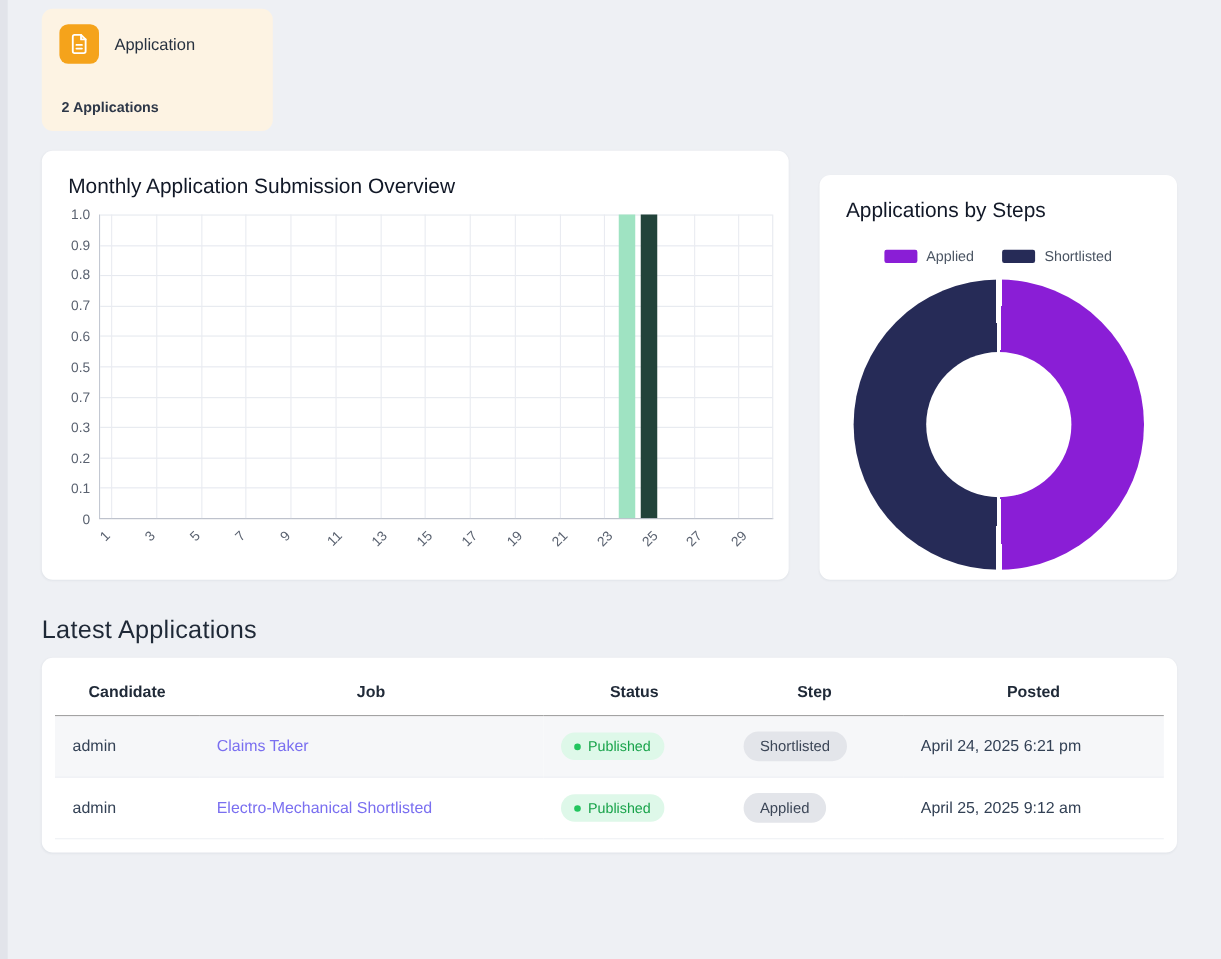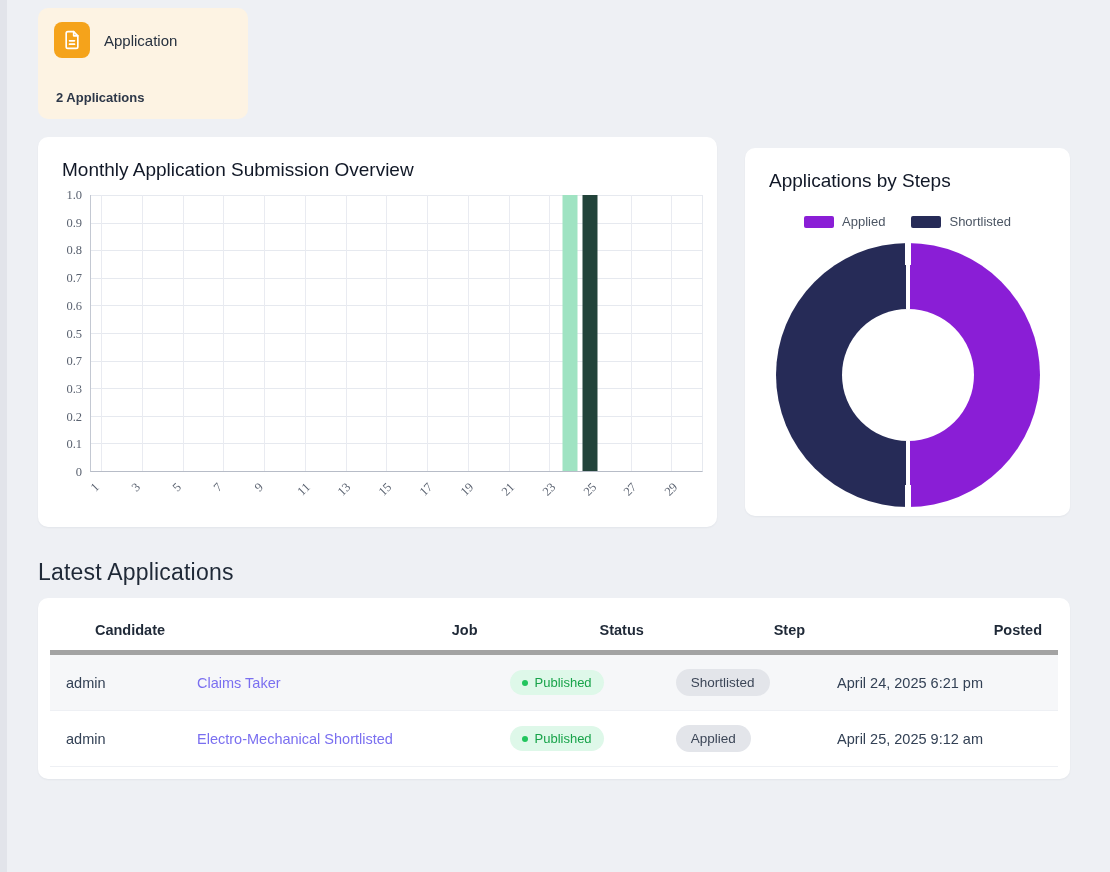--- a/index.html
+++ b/index.html
@@ -37,27 +37,27 @@
   .sec-title { font-size:23px; font-weight:500; color:#1f2937; letter-spacing:.2px; }
   .sec-sub { font-size:14.5px; color:#545f6e; margin-top:12px; }
   .month-filter {
     margin-top:12px; width:177px; height:31px; background:#eef0f5;
     border:1px solid #d6dae2; border-radius:6px; padding:0 12px;
     font-size:15px; color:#6f7a89; display:flex; align-items:center;
     cursor:pointer;
   }
 
   
-  .charts-row { display:flex; gap:28px; margin-top:18px; align-items:center; }
+  .charts-row { display:flex; gap:28px; margin-top:18px; align-items:flex-end; }
   .card { background:#fff; border-radius:10px; box-shadow:0 1px 2px rgba(20,30,60,.05); }
   .bar-card { width:679px; height:390px; padding:14px; }
   .donut-card { width:325px; height:368px; padding:14px; }
   .chart-title { font-size:19px; color:#111827; font-weight:500; padding:8px 10px 6px 10px; }
 
-  .bar-chart { display:grid; grid-template-columns:38px 1fr; grid-template-rows:277px 44px; margin-top:8px;font-family:Liberation Serif, serif; }
+  .bar-chart { display:grid; grid-template-columns:38px 1fr; grid-template-rows:277px 44px; margin-top:8px; }
   .y-axis { position:relative; font-size:12.5px; color:#5a6270; }
   .y-tick { position:absolute; right:8px; transform:translateY(-50%); }
   .plot {
     position:relative; background:#fff;
     border-left:1px solid #c3c8d2; border-bottom:1px solid #b7bcc7; border-right:1px solid #e6e9ef;
   }
   .hgrid { position:absolute; left:0; right:0; height:1px; background:#e6e9ef; }
   .vgrid { position:absolute; top:0; bottom:0; width:1px; background:#e9ebf1; }
   .bar { position:absolute; bottom:0; width:15px; transform:translateX(-50%); }
   .x-axis { position:relative; grid-column:2; }
@@ -71,22 +71,22 @@
   .legend-swatch { width:30px; height:12px; border-radius:2px; display:inline-block; }
   .donut-wrap { display:flex; justify-content:center; margin-top:14px; }
   .donut { width:264px; height:264px; border-radius:50%; position:relative; }
   .donut::after { content:""; position:absolute; inset:25%; background:#fff; border-radius:50%; }
 
   
   .latest-head { margin-top:32px; }
   .table-card { margin-top:12px; padding:12px; }
   table { width:100%; border-collapse:collapse; font-size:14.5px; }
   thead th {
-    text-align:right; font-weight:700; color:#1f2937; padding:12px 16px;
-    border-bottom:5px solid #a3a3a3; font-size:14.5px;
+    text-align:center; font-weight:700; color:#1f2937; padding:12px 16px;
+    border-bottom:1px solid #a3a3a3; font-size:14.5px;
   }
   tbody td { padding:14px 16px; color:#334155; border-bottom:1px solid #eef0f4; }
   tbody tr:nth-child(odd) { background:#f6f7f9; }
   a.job-link { color:#7a6ff0; text-decoration:none; cursor:pointer; }
   .badge-status {
     display:inline-flex; align-items:center; gap:7px;
     background:#def8e9; color:#18a34a; font-size:13px;
     padding:5px 12px; border-radius:999px;
   }
   .badge-status .dot { width:6px; height:6px; border-radius:50%; background:#22c55e; }

